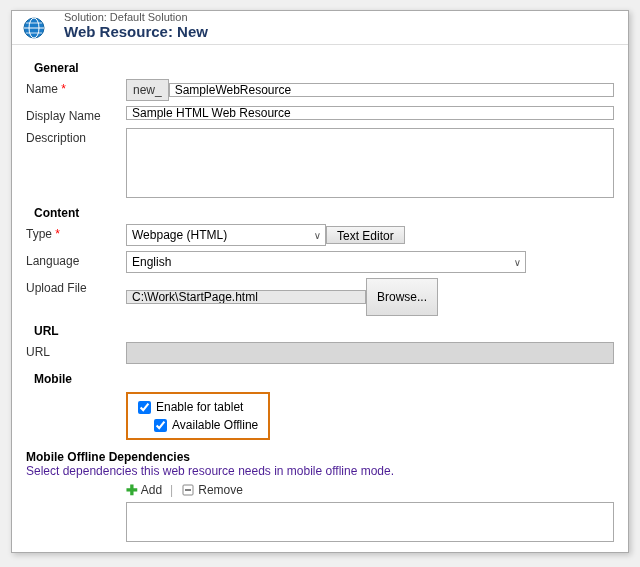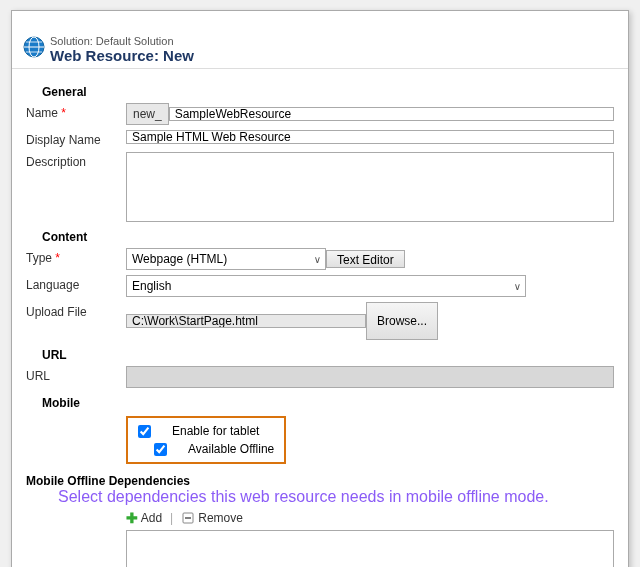--- a/index.html
+++ b/index.html
@@ -14,43 +14,43 @@
       min-height: 567px;
     }
     .window {
       background: #fff;
       border: 1px solid #aaa;
       width: 618px;
       box-shadow: 2px 2px 6px rgba(0,0,0,0.2);
     }
     .window-header {
       background: #fff;
-      padding: 24px 10px 4px 10px;
+      padding: 0 10px 4px 10px;
       border-bottom: 1px solid #ddd;
       display: flex;
-      align-items: flex-start;
-      gap: 4px;
+      align-items: flex-end;
+      gap: 18px;
     }
     .header-text .solution-line {
       font-size: 11px;
       color: #555;
     }
     .header-text .page-title {
       font-size: 15px;
       font-weight: bold;
       color: #1f3864;
     }
     .form-body {
       padding: 8px 14px 10px 14px;
     }
     .section-label {
       font-weight: bold;
       font-size: 12px;
       color: #000;
-      margin: 8px 0 4px 16px;
+      margin: 8px 0 4px 8px;
       border-bottom: none;
     }
     .form-row {
       display: flex;
       align-items: flex-start;
       margin-bottom: 5px;
     }
     .form-label {
       width: 100px;
       font-size: 12px;
@@ -172,45 +172,44 @@
       border: 2px solid #d9730d;
       display: inline-block;
       padding: 6px 10px;
       margin-left: 100px;
       margin-top: 2px;
       margin-bottom: 6px;
     }
     .checkbox-row {
       display: flex;
       align-items: center;
-      gap: 21px;
+      gap: 5px;
       margin-bottom: 4px;
       font-size: 12px;
     }
     .checkbox-row:last-child {
       margin-bottom: 0;
     }
     .checkbox-row input[type="checkbox"] {
       width: 13px;
       height: 13px;
       cursor: pointer;
     }
     .nested-checkbox {
       margin-left: 16px;
     }
     .mobile-deps-label {
       font-weight: bold;
       font-size: 12px;
       margin-top: 4px;
     }
     .mobile-deps-desc {
-      font-size: 16px;
-      color: #8b5cf6;
+      font-size: 12px;
+      color: #4c1d95;
       margin-bottom: 4px;
-      margin-left: 32px;
     }
     .deps-toolbar {
       display: flex;
       align-items: center;
       gap: 8px;
       margin-bottom: 4px;
     }
     .deps-btn {
       display: flex;
       align-items: center;

